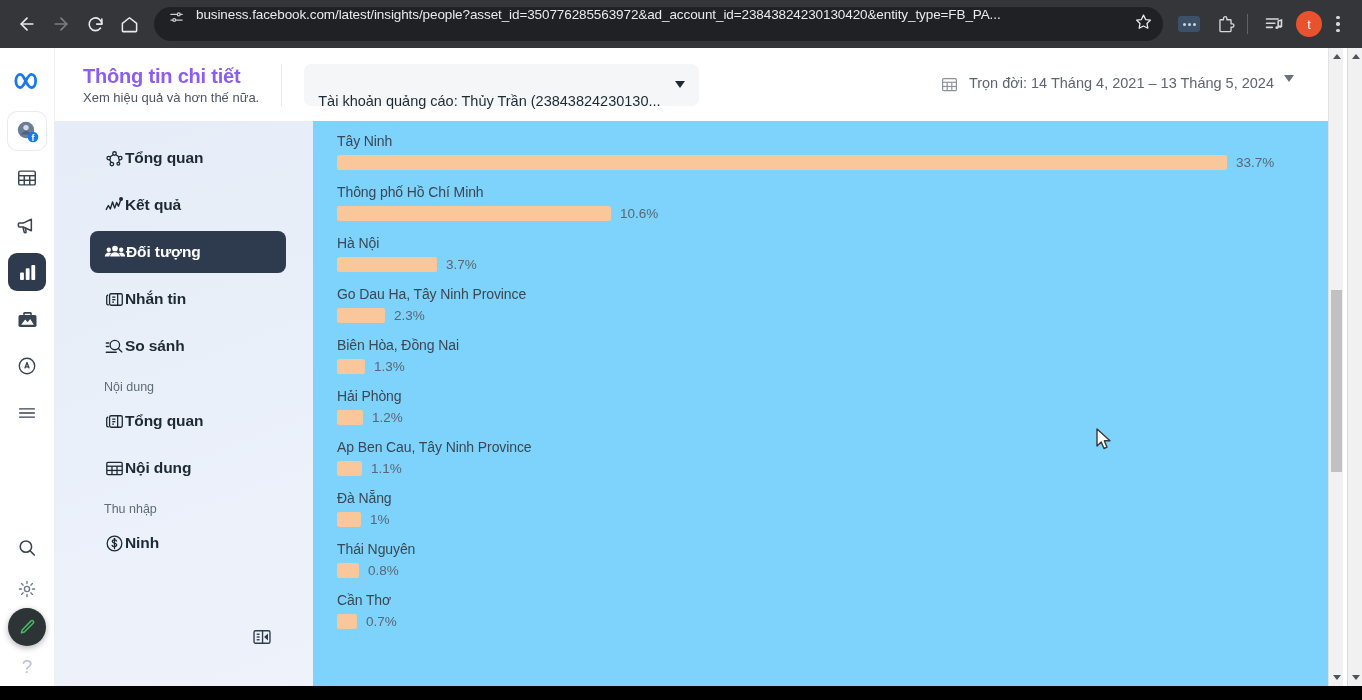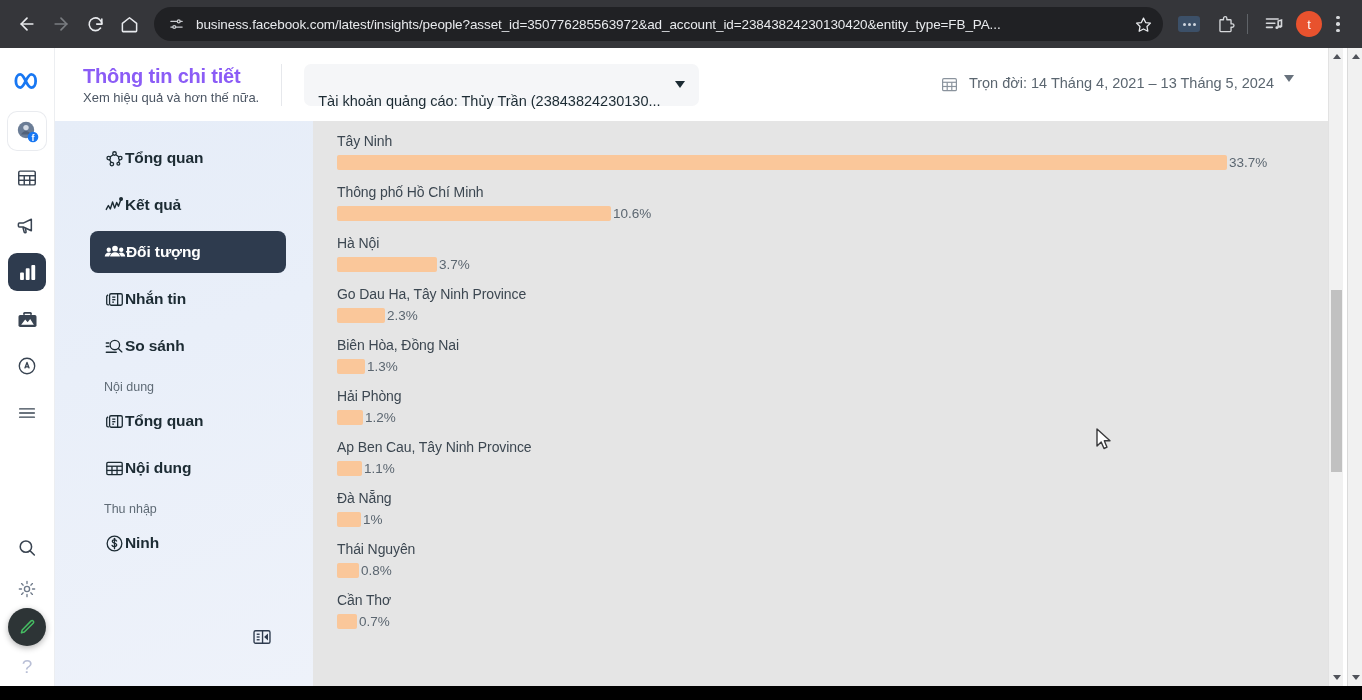--- a/index.html
+++ b/index.html
@@ -19,21 +19,21 @@
     width: 34px; height: 34px; border-radius: 50%;
     display: flex; align-items: center; justify-content: center;
     color: #e8eaed; flex: 0 0 auto; cursor: pointer;
   }
   .nav-btn.disabled { color: #7a7d81; }
   .nav-btn svg { display: block; }
 
   .omnibox {
     flex: 1 1 auto; height: 34px; margin: 0 6px 0 8px;
     background: #202124; border-radius: 17px;
-    display: flex; align-items: center; padding: 0 6px 0 12px;
+    display: flex; align-items: flex-start; padding: 0 6px 0 12px;
     min-width: 0;
   }
   .site-icon {
     width: 20px; height: 20px; flex: 0 0 auto; margin-right: 10px;
     display: flex; align-items: center; justify-content: center; color: #c9ccd0;
   }
   .url-text {
     flex: 1 1 auto; color: #e8eaed; font-size: 13.5px;
     white-space: nowrap; overflow: hidden; text-overflow: ellipsis;
     letter-spacing: -0.1px;
@@ -136,26 +136,26 @@
   .nav-section {
     font-size: 12.5px; color: #5f6b76; margin: 13px 0 6px 49px;
   }
   .collapse-btn {
     position: absolute; right: 40px; bottom: 34px; cursor: pointer; color: #2e3b4e;
   }
 
   
   .content {
     position: absolute; left: 313px; top: 73px; width: 1015px; height: 565px;
-    background: #e5e5e5; overflow: hidden;
+    background: #7dd3fc; overflow: hidden;
   }
   .chart { padding: 12px 0 0 24px; }
   .bar-row { margin-bottom: 14px; }
   .bar-label { font-size: 14px; color: #3c4751; margin-bottom: 6px; letter-spacing: -0.1px; }
-  .bar-line { display: flex; align-items: flex-end; gap: 2px; height: 15px; }
+  .bar-line { display: flex; align-items: flex-end; gap: 9px; height: 15px; }
   .bar-fill { height: 15px; border-radius: 2px; }
   .bar-value { font-size: 13.5px; color: #5b6670; }
 
   
   .scrollbar {
     position: absolute; top: 0; width: 15px; height: 638px;
     background: #f1f1f1; border-left: 1px solid #e2e2e2;
   }
   .scrollbar.inner { left: 1328px; }
   .scrollbar.outer { left: 1347px; background: #f1f1f1; border-left: 1px solid #dadada; }

